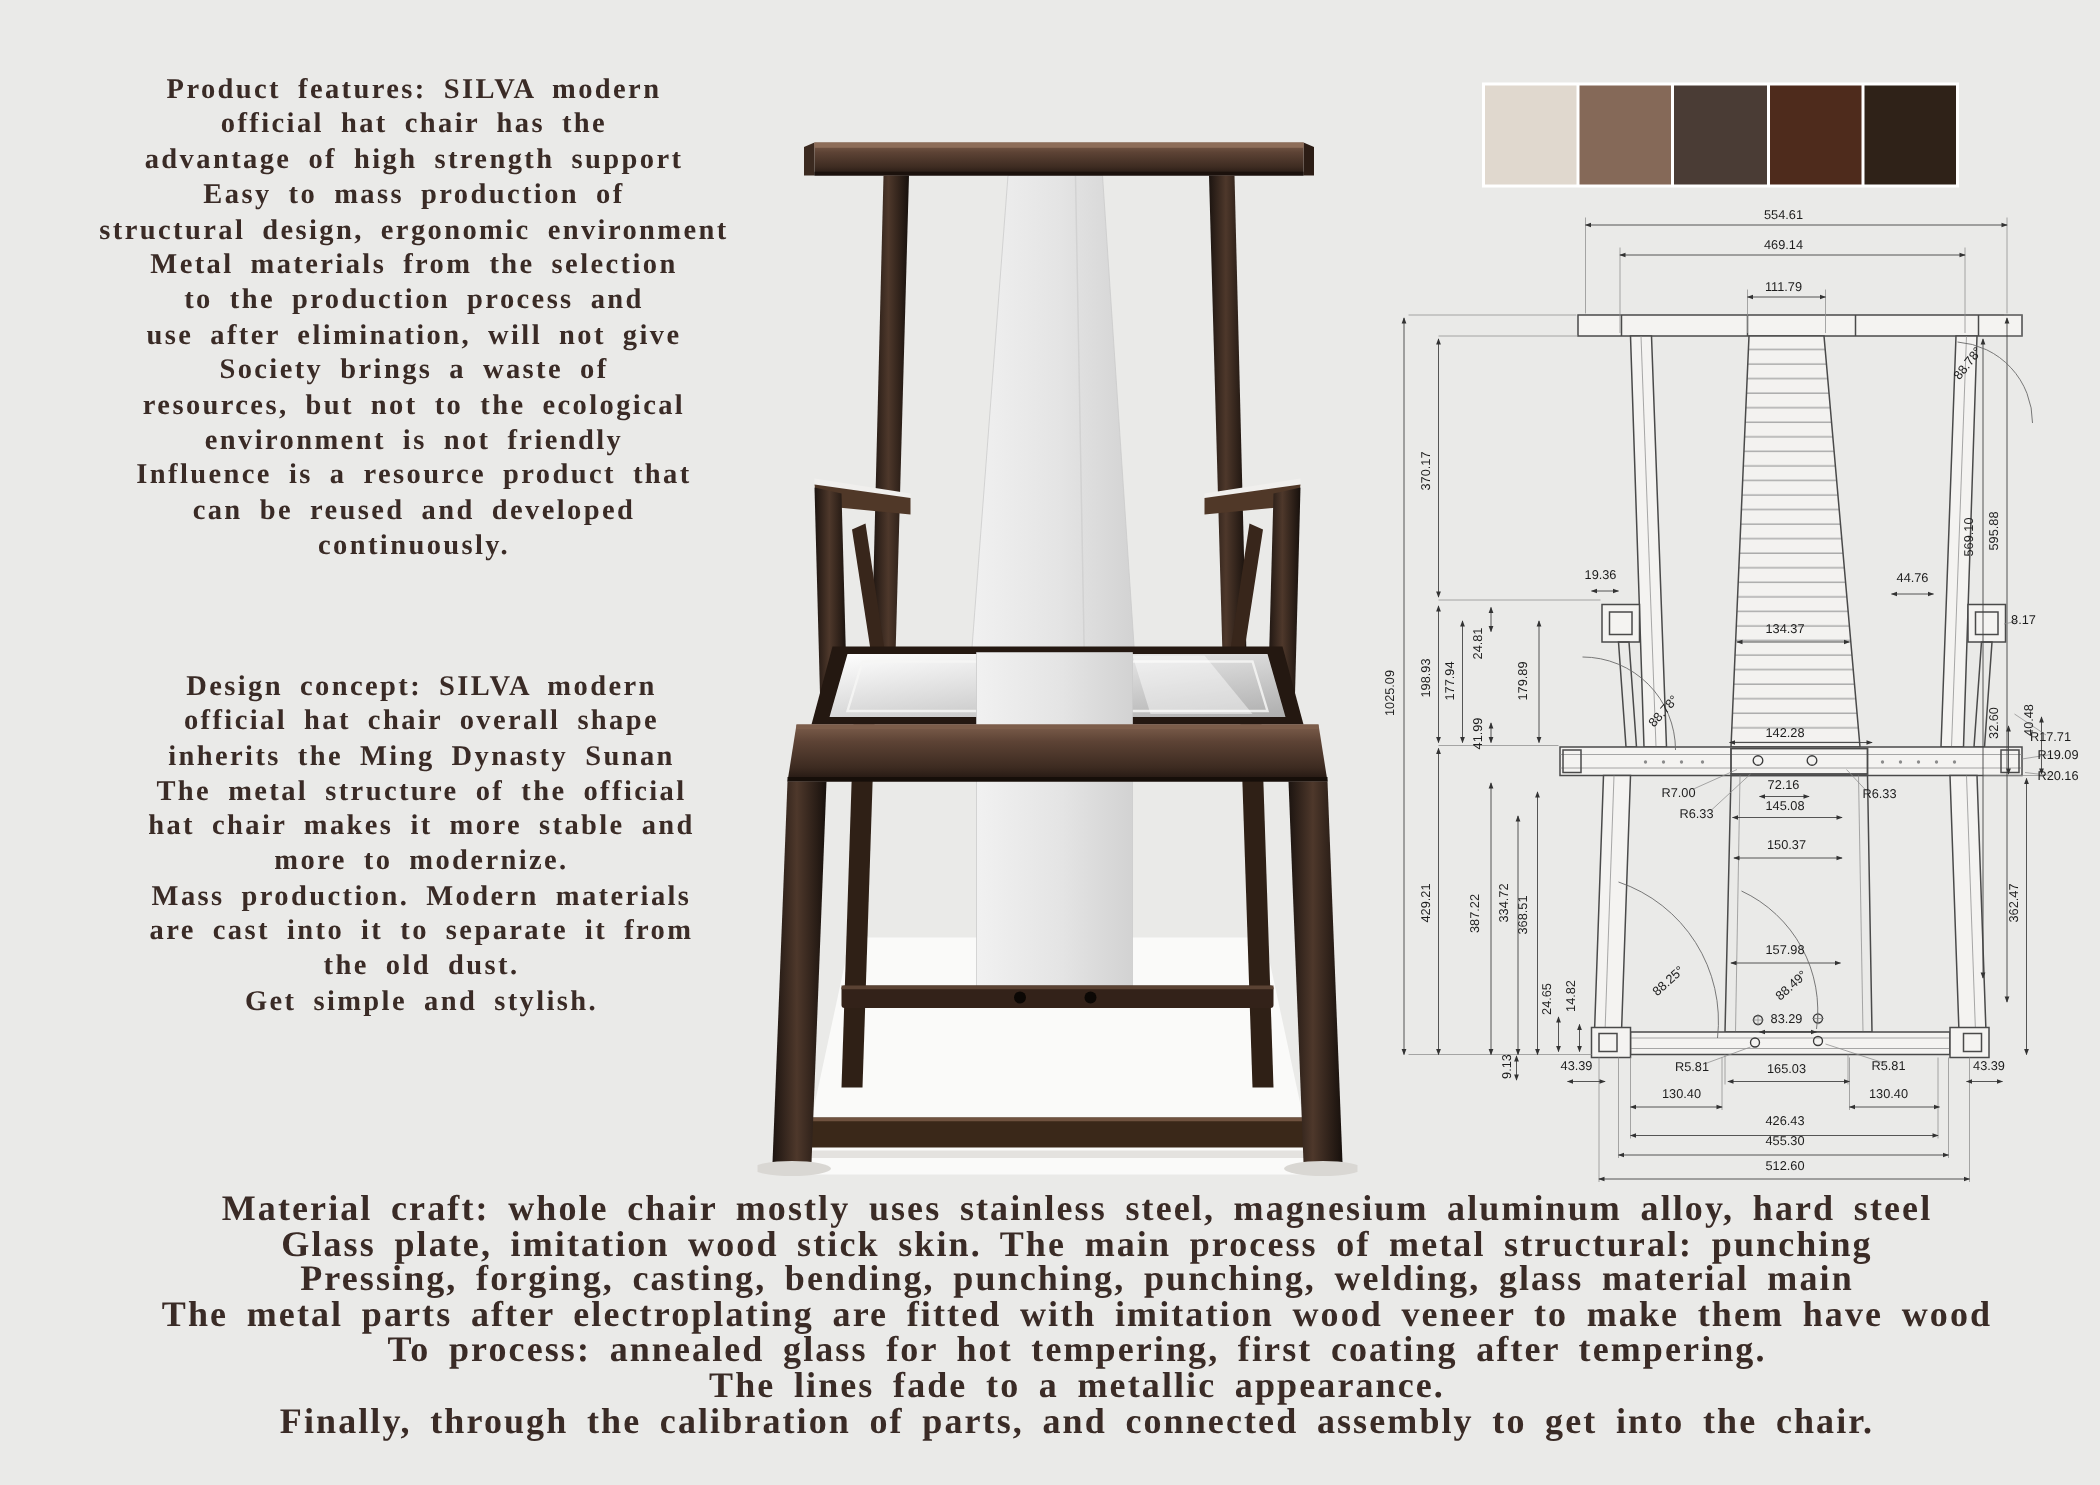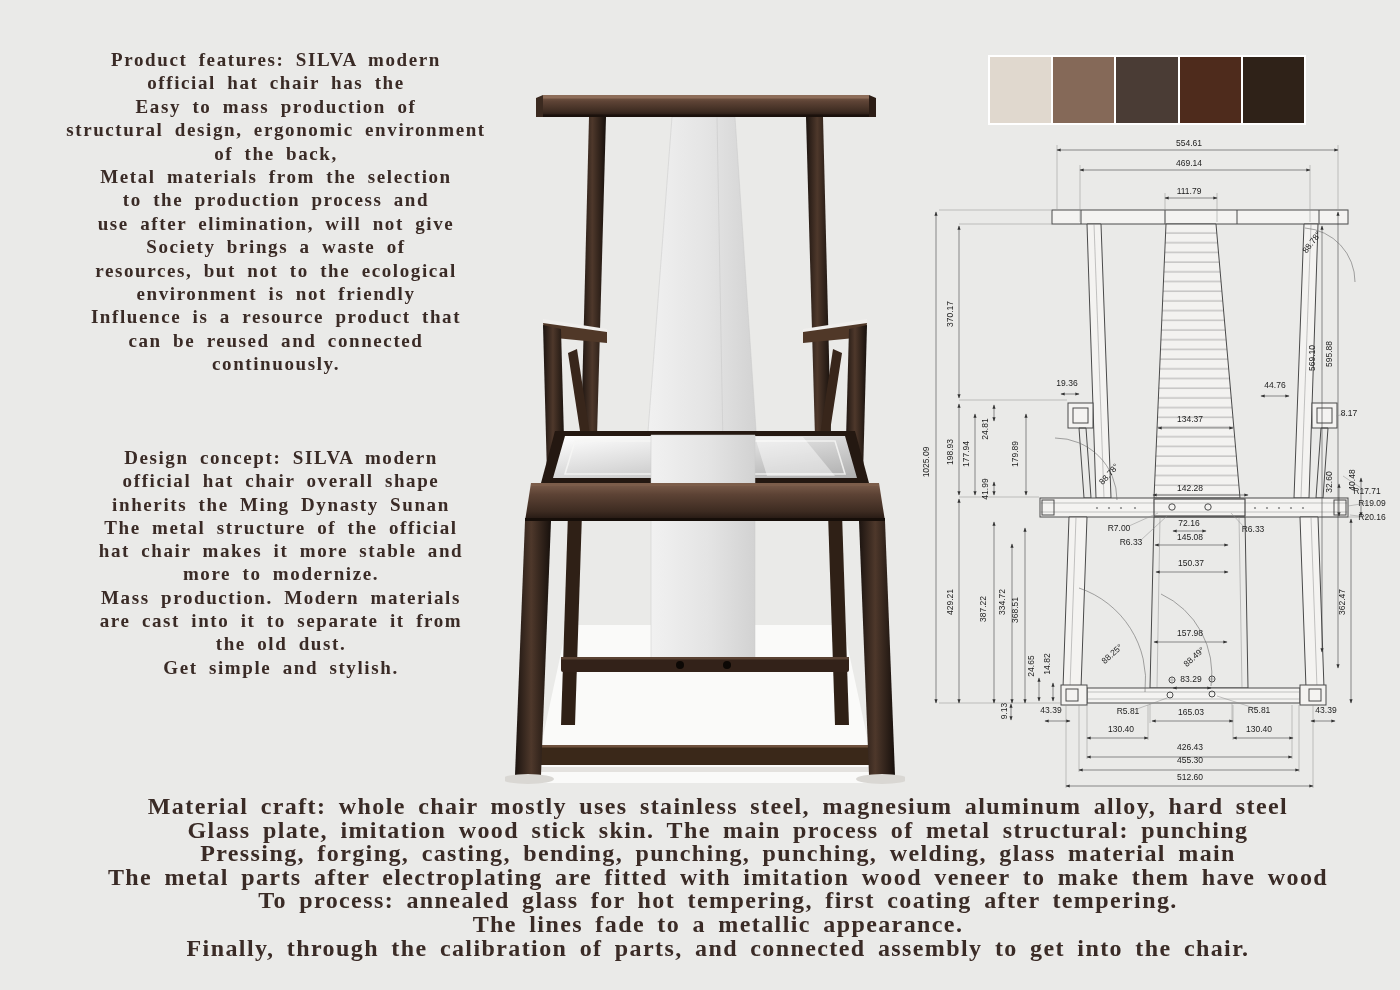--- a/index.html
+++ b/index.html
@@ -24,31 +24,31 @@
   .hole{stroke:#3a3a3a;stroke-width:0.9;fill:none;}
 </style>
 </head>
 <body>
 
 <div class="canvas">
 
   <div class="textblock features">
       <div>Product features: SILVA modern</div>
       <div>official hat chair has the</div>
+      <div>advantage of high strength support</div>
       <div>Easy to mass production of</div>
       <div>structural design, ergonomic environment</div>
-      <div>of the back,</div>
       <div>Metal materials from the selection</div>
       <div>to the production process and</div>
       <div>use after elimination, will not give</div>
       <div>Society brings a waste of</div>
       <div>resources, but not to the ecological</div>
       <div>environment is not friendly</div>
       <div>Influence is a resource product that</div>
-      <div>can be reused and connected</div>
+      <div>can be reused and developed</div>
       <div>continuously.</div>
     </div>
   <div class="textblock concept">
       <div>Design concept: SILVA modern</div>
       <div>official hat chair overall shape</div>
       <div>inherits the Ming Dynasty Sunan</div>
       <div>The metal structure of the official</div>
       <div>hat chair makes it more stable and</div>
       <div>more to modernize.</div>
       <div>Mass production. Modern materials</div>

